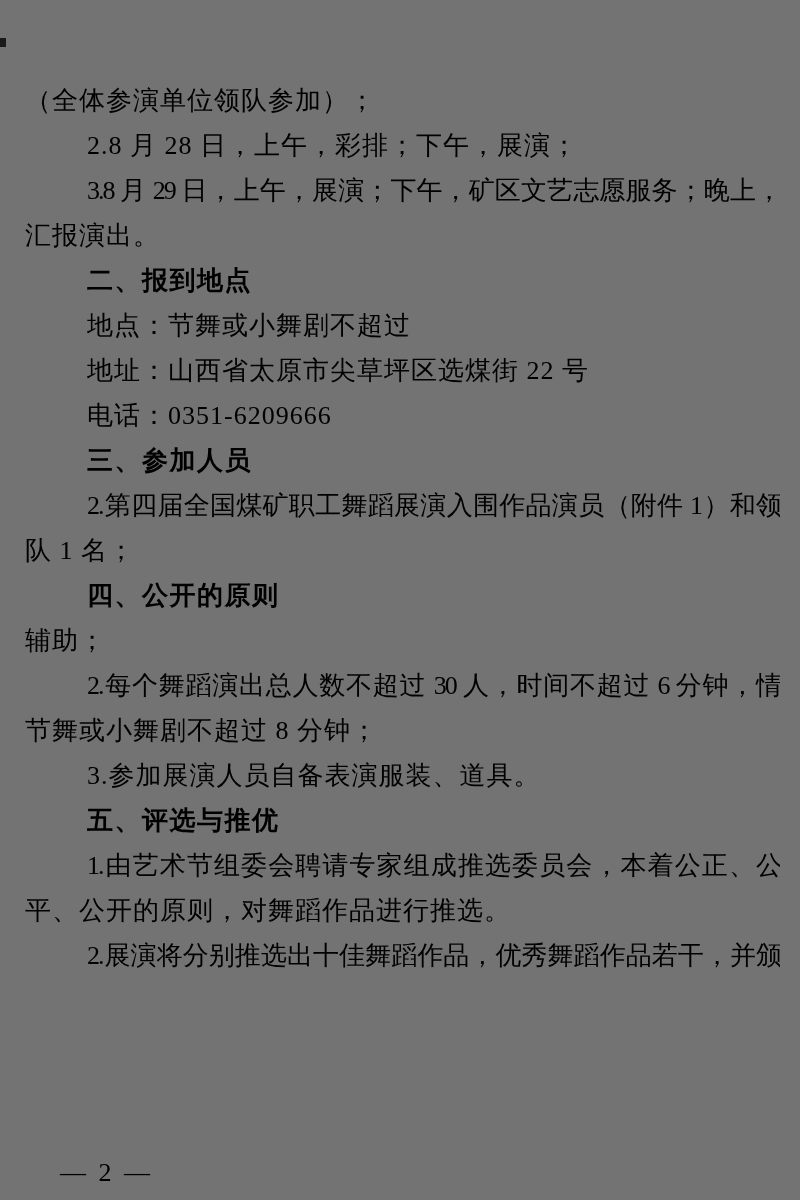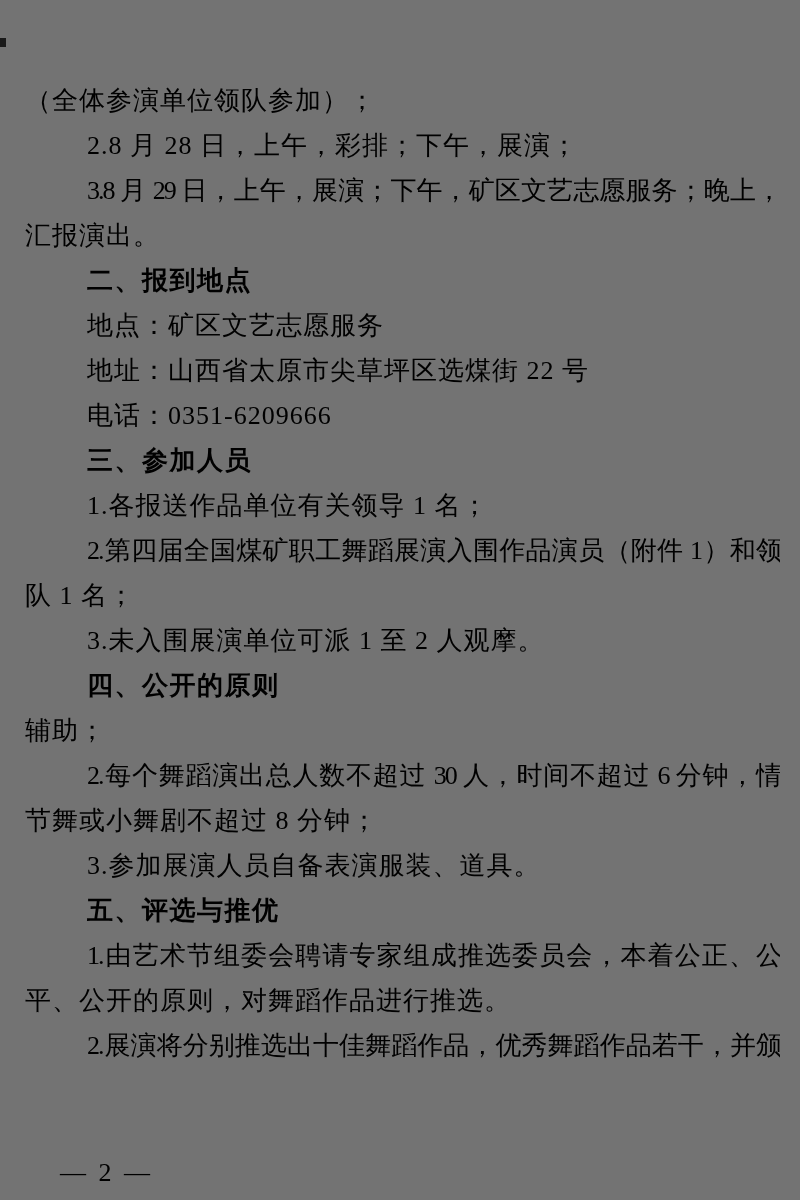--- a/index.html
+++ b/index.html
@@ -70,28 +70,26 @@
 <body>
 
 <div class="page">
   <div class="speck"></div>
   <div class="content">
       <div class="line">（全体参演单位领队参加）；</div>
       <div class="line indent">2.8 月 28 日，上午，彩排；下午，展演；</div>
       <div class="line indent justify">3.8 月 29 日，上午，展演；下午，矿区文艺志愿服务；晚上，</div>
       <div class="line">汇报演出。</div>
       <div class="line heading indent">二、报到地点</div>
-      <div class="line indent">地点：矿区文艺志愿服务</div>
+      <div class="line indent">地点：节舞或小舞剧不超过</div>
       <div class="line indent">地址：山西省太原市尖草坪区选煤街 22 号</div>
       <div class="line indent">电话：0351-6209666</div>
       <div class="line heading indent">三、参加人员</div>
-      <div class="line indent">1.各报送作品单位有关领导 1 名；</div>
       <div class="line indent justify">2.第四届全国煤矿职工舞蹈展演入围作品演员（附件 1）和领</div>
       <div class="line">队 1 名；</div>
-      <div class="line indent">3.未入围展演单位可派 1 至 2 人观摩。</div>
       <div class="line heading indent">四、公开的原则</div>
       <div class="line">辅助；</div>
       <div class="line indent justify">2.每个舞蹈演出总人数不超过 30 人，时间不超过 6 分钟，情</div>
       <div class="line">节舞或小舞剧不超过 8 分钟；</div>
       <div class="line indent">3.参加展演人员自备表演服装、道具。</div>
       <div class="line heading indent">五、评选与推优</div>
       <div class="line indent justify">1.由艺术节组委会聘请专家组成推选委员会，本着公正、公</div>
       <div class="line">平、公开的原则，对舞蹈作品进行推选。</div>
       <div class="line indent justify">2.展演将分别推选出十佳舞蹈作品，优秀舞蹈作品若干，并颁</div>
     </div>

